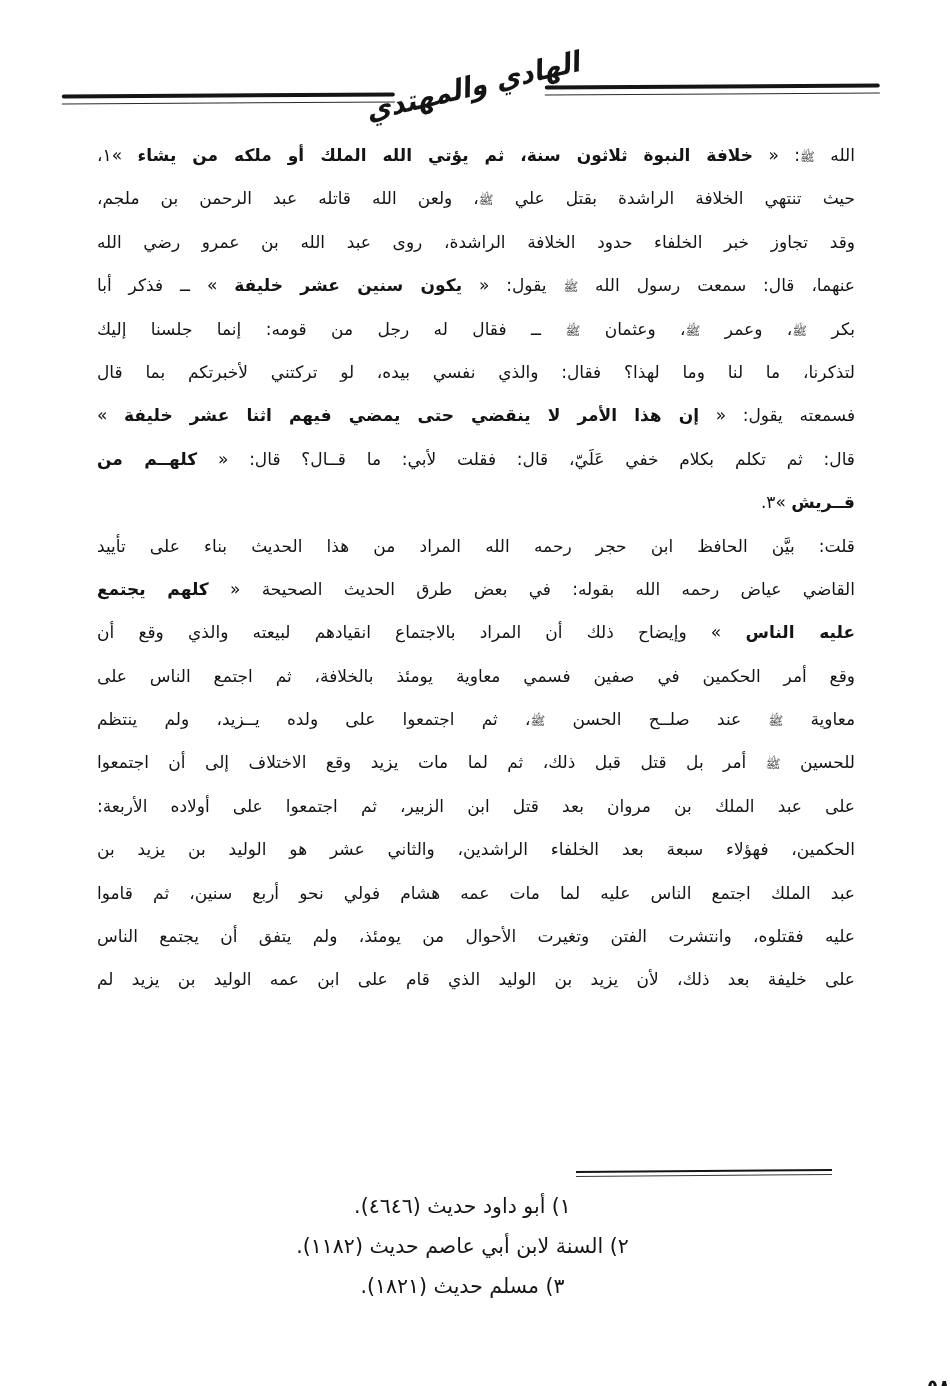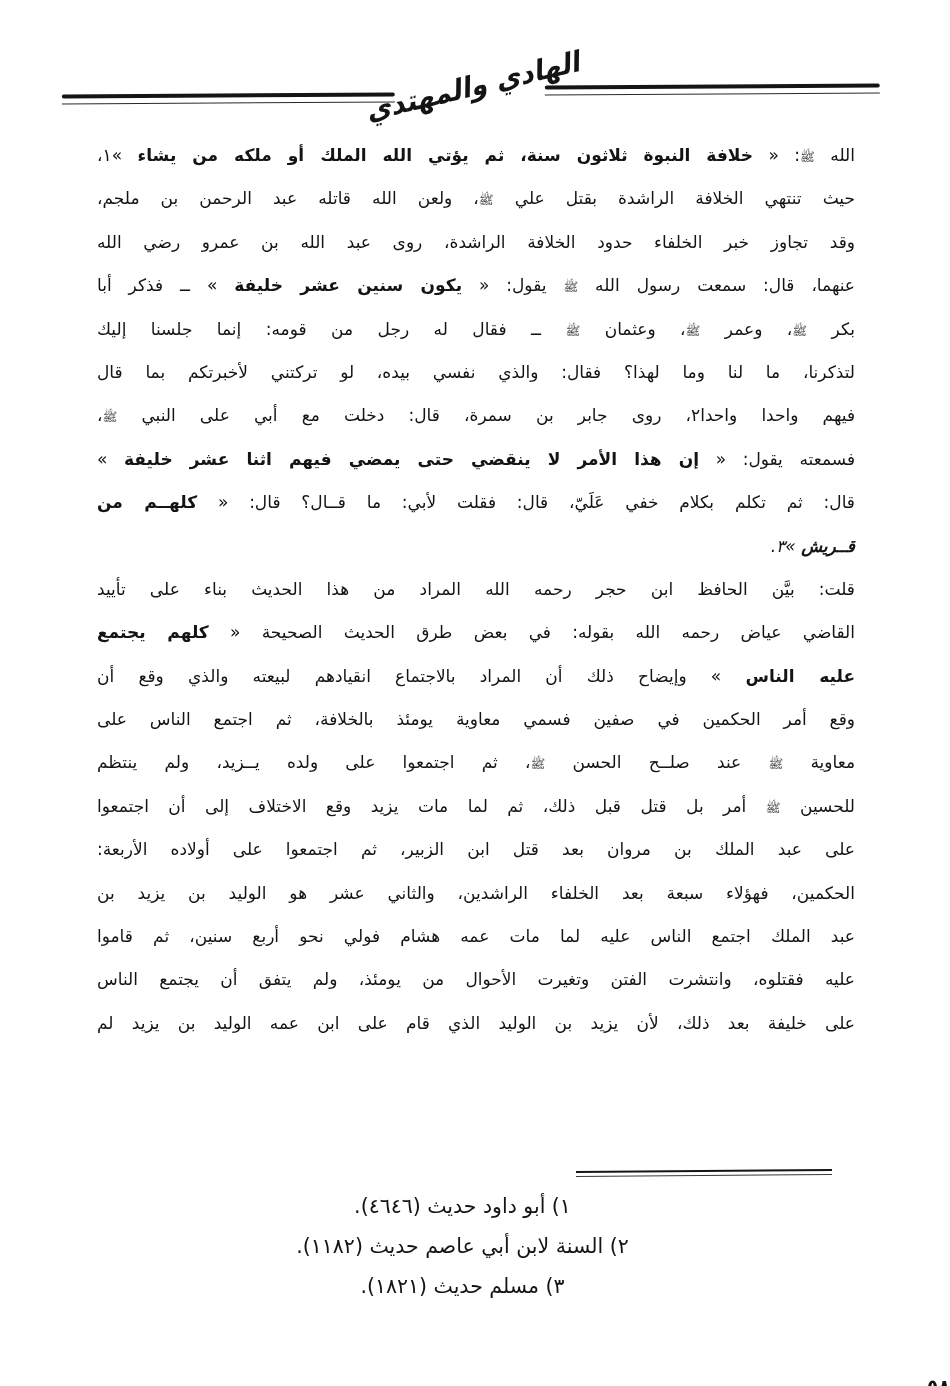--- a/index.html
+++ b/index.html
@@ -50,21 +50,21 @@
     font-size: 17px;
   }
   .line {
     height: 43.4px;
     line-height: 43.4px;
     text-align: justify;
     text-align-last: justify;
     white-space: normal;
     overflow: visible;
   }
-  .line.end { text-align-last: right; font-style: italic; }
+  .line.end { text-align-last: right; }
   .line b { font-weight: bold; }
   .hon { font-size: 0.72em; }
 
   
   .footnote-divider {
     position: absolute;
     top: 1170px;
     right: 118px;
     width: 256px;
     height: 3px;
@@ -113,21 +113,20 @@
   </div>
 
   <div class="text-block">
 
   <div class="line"><span>الله </span><span class="hon">ﷺ</span><span>: « </span><b>خلافة النبوة ثلاثون سنة، ثم يؤتي الله الملك أو ملكه من يشاء</b><span> »١،</span></div>
       <div class="line"><span>حيث تنتهي الخلافة الراشدة بقتل علي </span><span class="hon">ﷺ</span><span>، ولعن الله قاتله عبد الرحمن بن ملجم،</span></div>
       <div class="line"><span>وقد تجاوز خبر الخلفاء حدود الخلافة الراشدة، روى عبد الله بن عمرو رضي الله</span></div>
       <div class="line"><span>عنهما، قال: سمعت رسول الله </span><span class="hon">ﷺ</span><span> يقول: « </span><b>يكون سنين عشر خليفة</b><span> » ــ فذكر أبا</span></div>
       <div class="line"><span>بكر </span><span class="hon">ﷺ</span><span>، وعمر </span><span class="hon">ﷺ</span><span>، وعثمان </span><span class="hon">ﷺ</span><span> ــ فقال له رجل من قومه: إنما جلسنا إليك</span></div>
       <div class="line"><span>لتذكرنا، ما لنا وما لهذا؟ فقال: والذي نفسي بيده، لو تركتني لأخبرتكم بما قال</span></div>
-      <div class="line"><span>فيهم واحدا واحدا٢، روى جابر بن سمرة، قال: دخلت مع أبي على النبي </span><span class="hon">ﷺ</span><span>،</span></div>
       <div class="line"><span>فسمعته يقول: « </span><b>إن هذا الأمر لا ينقضي حتى يمضي فيهم اثنا عشر خليفة</b><span> »</span></div>
       <div class="line"><span>قال: ثم تكلم بكلام خفي عَلَيّ، قال: فقلت لأبي: ما قــال؟ قال: « </span><b>كلهــم من</b></div>
       <div class="line end"><b>قــريش</b><span> »٣.</span></div>
       <div class="line"><span>قلت: بيَّن الحافظ ابن حجر رحمه الله المراد من هذا الحديث بناء على تأييد</span></div>
       <div class="line"><span>القاضي عياض رحمه الله بقوله: في بعض طرق الحديث الصحيحة « </span><b>كلهم يجتمع</b></div>
       <div class="line"><b>عليه الناس</b><span> » وإيضاح ذلك أن المراد بالاجتماع انقيادهم لبيعته والذي وقع أن</span></div>
       <div class="line"><span>وقع أمر الحكمين في صفين فسمي معاوية يومئذ بالخلافة، ثم اجتمع الناس على</span></div>
       <div class="line"><span>معاوية </span><span class="hon">ﷺ</span><span> عند صلــح الحسن </span><span class="hon">ﷺ</span><span>، ثم اجتمعوا على ولده يــزيد، ولم ينتظم</span></div>
       <div class="line"><span>للحسين </span><span class="hon">ﷺ</span><span> أمر بل قتل قبل ذلك، ثم لما مات يزيد وقع الاختلاف إلى أن اجتمعوا</span></div>
       <div class="line"><span>على عبد الملك بن مروان بعد قتل ابن الزبير، ثم اجتمعوا على أولاده الأربعة:</span></div>

